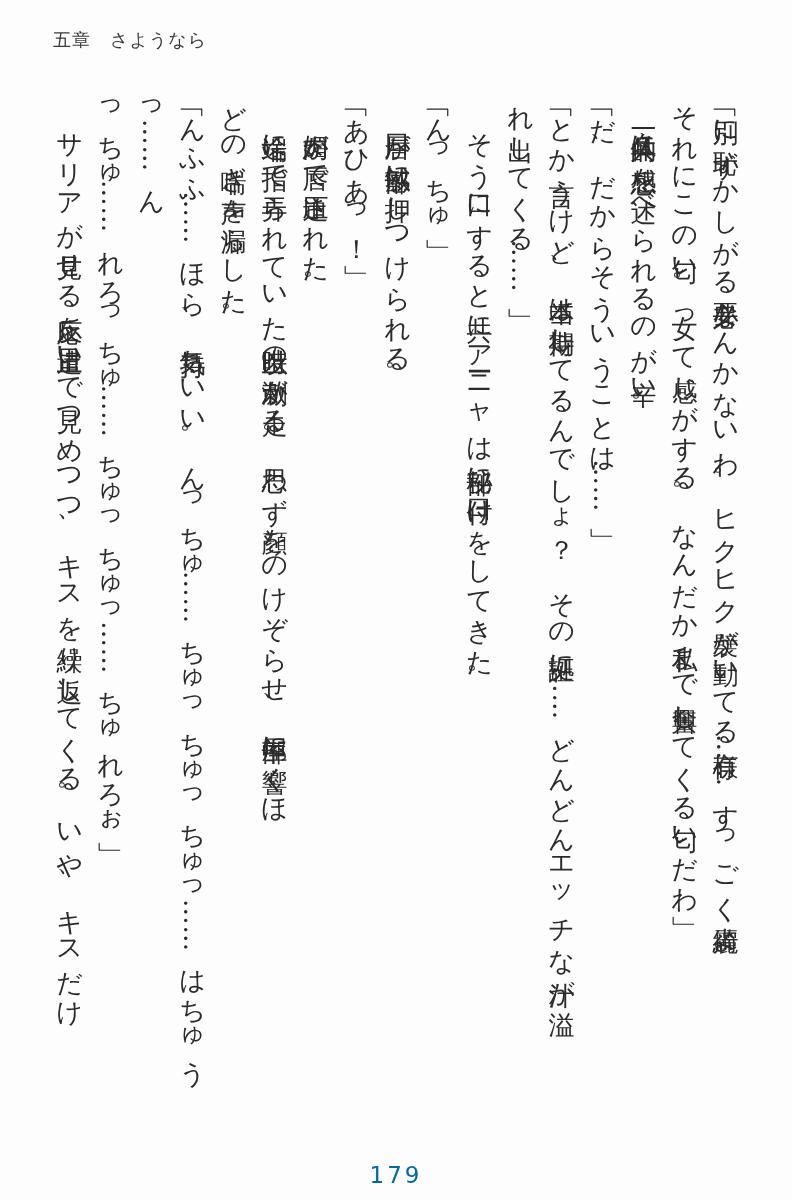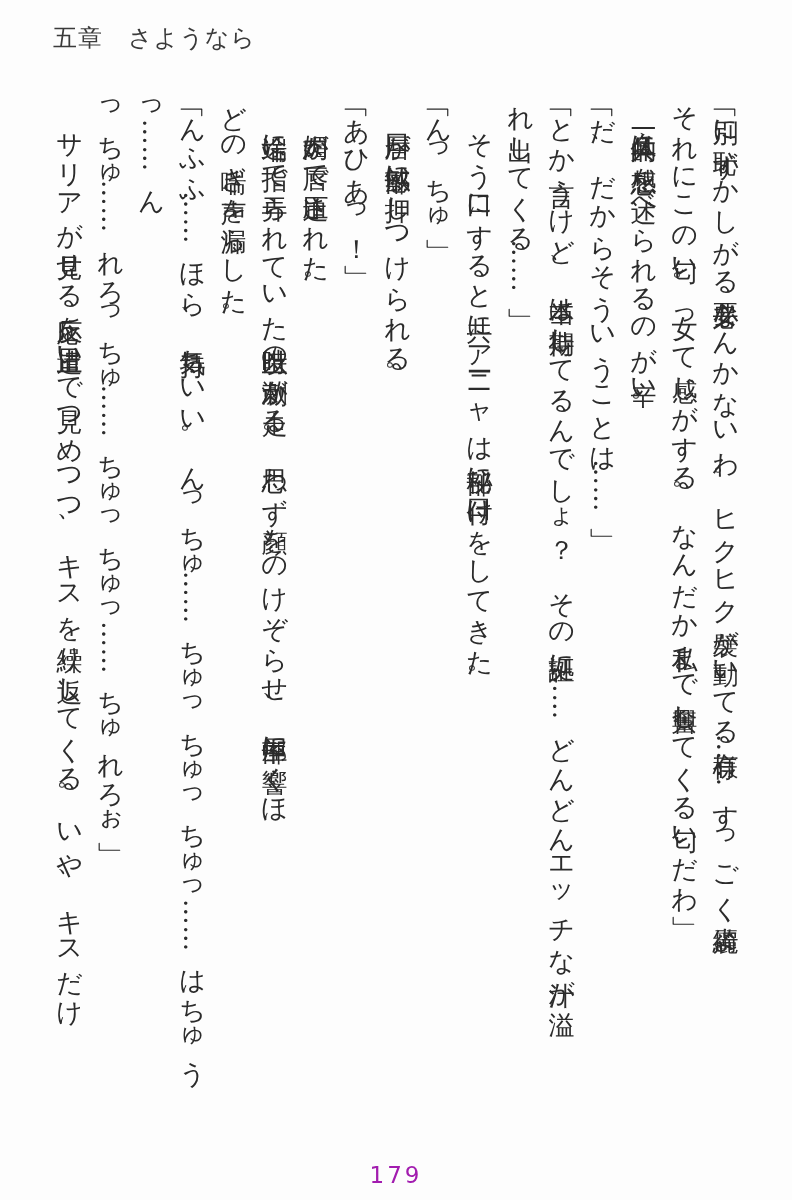--- a/index.html
+++ b/index.html
@@ -8,22 +8,22 @@
     width: 792px;
     height: 1200px;
     background: #fdfdfd;
     overflow: hidden;
     font-family: "DejaVu Serif", "Liberation Serif", serif;
     color: #2b2b2b;
   }
   .chapter-header {
     position: absolute;
     left: 53px;
-    top: 22px;
-    font-size: 24px;
+    top: 28px;
+    font-size: 18px;
     letter-spacing: 1px;
     color: #3a3a3a;
     white-space: pre;
   }
   .body-text {
     position: absolute;
     top: 88px;
     right: 46px;
     width: 700px;
     height: 1058px;
@@ -40,21 +40,21 @@
   .indent-full { text-indent: 27px; }  
   .indent-half { text-indent: 12px; }  
   .page-number {
     position: absolute;
     left: 0;
     right: 0;
     bottom: 12px;
     text-align: center;
     font-size: 23px;
     letter-spacing: 3px;
-    color: #a21caf;
+    color: #0369a1;
     font-family: "DejaVu Sans", "Liberation Sans", sans-serif;
   }
 </style>
 </head>
 <body>
 
 <div class="page">
 
   <div class="chapter-header">五章　さようなら</div>
 

